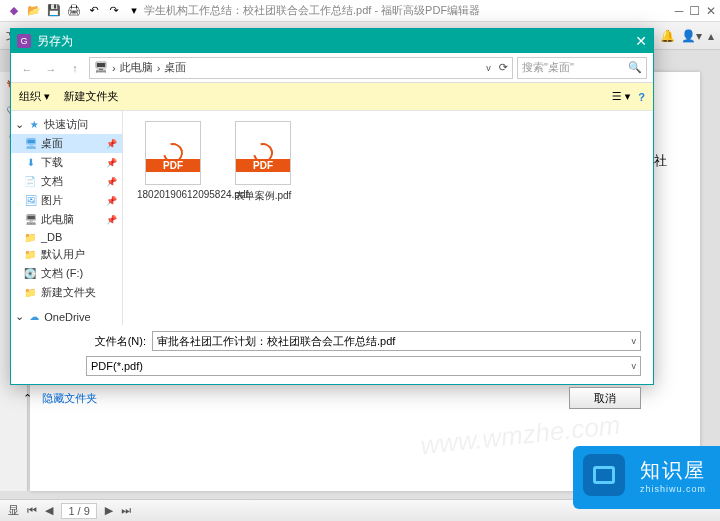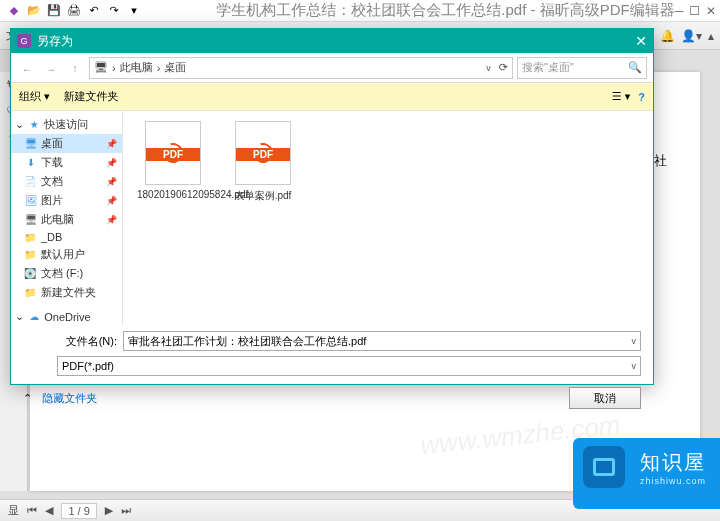--- a/index.html
+++ b/index.html
@@ -1,20 +1,20 @@
 <!DOCTYPE html>
 <html><head>
 <meta charset="utf-8">
 <style>
 * { margin: 0; padding: 0; box-sizing: border-box; font-family: "Microsoft YaHei", sans-serif; }
 body { width: 720px; height: 521px; background: #f5f5f5; position: relative; overflow: hidden; }
 
 .topbar { height: 22px; background: #fff; display: flex; align-items: center; padding: 0 4px; border-bottom: 1px solid #ddd; }
 .topbar .tb-icon { width: 16px; height: 16px; margin: 0 2px; display: flex; align-items: center; justify-content: center; font-size: 11px; }
-.topbar .app-title { flex: 1; text-align: right; font-size: 15px; color: #888; }
+.topbar .app-title { flex: 1; text-align: left; font-size: 11px; color: #888; }
 .topbar .win-controls { display: flex; gap: 6px; font-size: 12px; color: #666; }
 
 .main-app { position: absolute; top: 22px; left: 0; right: 0; bottom: 0; background: #e0e0e0; }
 .tabbar { height: 28px; background: linear-gradient(#f4f4f4,#e8e8e8); border-bottom: 1px solid #ccc; display:flex; align-items:center; padding:0 6px; gap:8px; }
 .tabbar .tab { font-size: 11px; color: #444; }
 .tabbar .right-controls { margin-left:auto; display:flex; gap:6px; align-items:center; font-size:12px; color:#555;}
 
 .doc-area { position:absolute; top:50px; left:30px; right:20px; bottom:30px; background:#fff; box-shadow:0 0 4px rgba(0,0,0,0.2); padding:16px 26px; overflow:hidden; }
 .doc-area p { font-size:13px; line-height:2; color:#000; margin-bottom:4px; text-indent:2em; font-family: SimSun, serif;}
 
@@ -42,39 +42,39 @@
 .tree-item { display:flex; align-items:center; gap:4px; padding:2px 4px 2px 14px; color:#333; white-space:nowrap;}
 .tree-item.l0 { padding-left:4px; font-weight:normal;}
 .tree-item.sel { background:#cde8ff;}
 .tree-item .ico { width:12px; height:12px; display:inline-flex; align-items:center; justify-content:center; font-size:10px;}
 .pin { margin-left:auto; color:#aaa; font-size:9px;}
 
 .files { flex:1; padding:10px 14px; display:flex; gap:18px; align-items:flex-start;}
 .file-item { width:72px; text-align:center; font-size:10px; color:#333;}
 .file-thumb { width:56px; height:64px; border:1px solid #ccc; background:#fff; margin:0 auto 4px; display:flex; flex-direction:column; align-items:center; justify-content:center; position:relative;}
 .file-thumb .swirl { width:20px; height:20px; border:2px solid #e85412; border-radius:50%; border-left-color:transparent; transform:rotate(30deg);}
-.pdf-band { position:absolute; bottom:23px; width:100%; background:#e85412; color:#fff; font-size:10px; font-weight:bold; text-align:center; padding:1px 8px;}
-
-.dlg-fields { padding:6px 12px 0 46px; font-size:11px;}
+.pdf-band { position:absolute; bottom:12px; width:100%; background:#e85412; color:#fff; font-size:10px; font-weight:bold; text-align:center; padding:1px 8px;}
+
+.dlg-fields { padding:6px 12px 0 63px; font-size:11px;margin-left:12px;}
 .field-row { display:flex; align-items:center; margin-bottom:5px; gap:6px;}
 .field-row label { width:60px; text-align:right;}
 .field-row .input { flex:1; height:20px; border:1px solid #aaa; padding:0 4px; display:flex; align-items:center; background:#fff; font-size:11px;}
 .field-row .input.combo { justify-content:space-between;}
 .caret { font-size:9px; color:#555;}
 
 .dlg-footer { display:flex; align-items:center; padding:6px 12px; gap:10px; font-size:11px;}
 .dlg-footer .hide-folders { color:#06c;}
 .dlg-footer .spacer { flex:1;}
 .dlg-footer button { height:22px; min-width:72px; border:1px solid #999; background:linear-gradient(#fefefe,#e6e6e6); font-size:11px; cursor:pointer;}
 
 
 .wm { position:absolute; color:rgba(0,0,0,0.06); font-size:26px; font-style:italic; pointer-events:none; transform:rotate(-6deg); font-weight:300;}
 
 
-.brand { position:absolute; right:0; bottom:12px; display:flex; align-items:center; gap:15px; background:#1096e8; color:#fff; padding:8px 14px 21px 10px; border-radius:6px 0 0 6px; font-size:20px; letter-spacing:2px;}
+.brand { position:absolute; right:0; bottom:12px; display:flex; align-items:center; gap:15px; background:#1096e8; color:#fff; padding:8px 14px 13px 10px; border-radius:6px 0 0 6px; font-size:20px; letter-spacing:2px;}
 .brand .logo { width:42px; height:42px; background:#0a6eb8; border-radius:8px; display:flex; align-items:center; justify-content:center;}
 .brand .logo .inner { width:22px; height:18px; border:3px solid #5ccdff; border-radius:3px;}
 .brand .sub { font-size:9px; letter-spacing:1px; display:block; color:#cdeeff;}
 </style>
 </head>
 <body>
 
 <div class="topbar">
   <div class="tb-icon" style="color:#8e44ad;">◆</div>
   <div class="tb-icon">📂</div>

